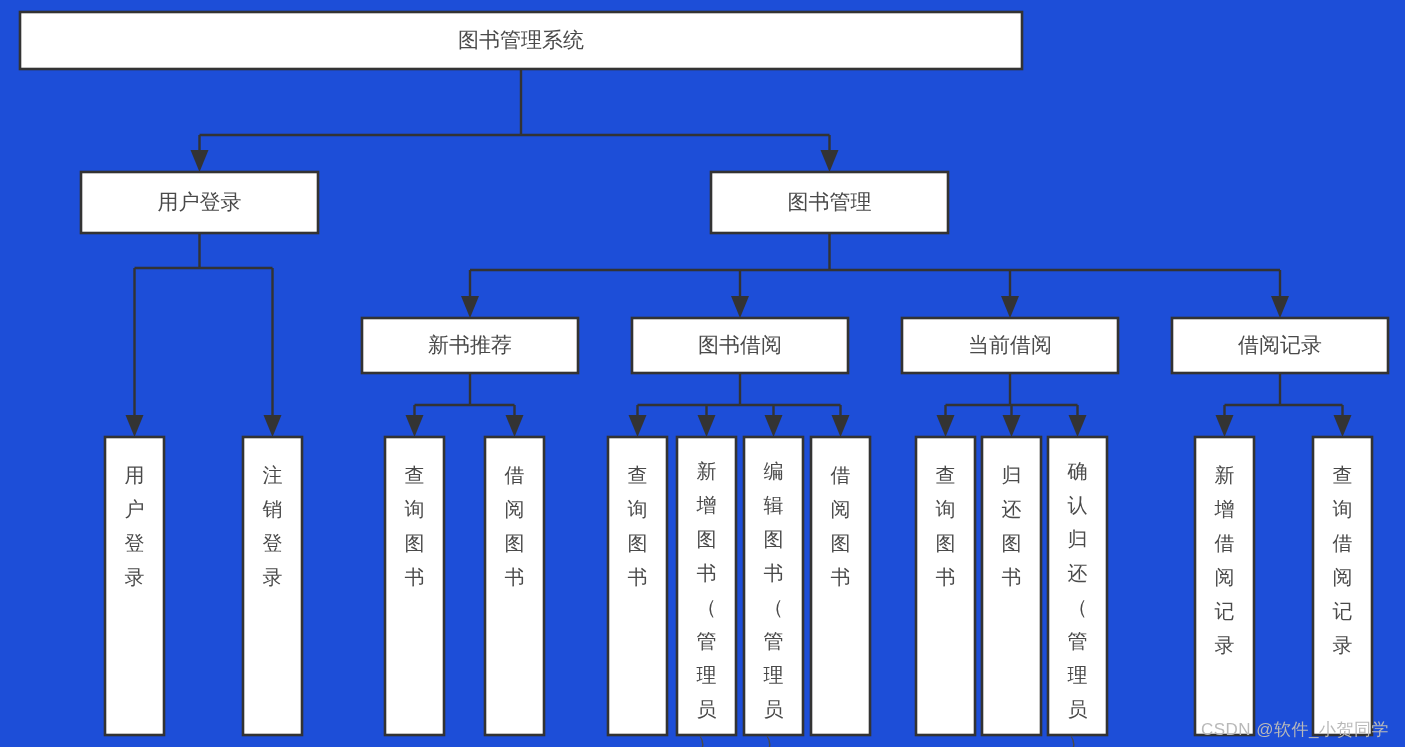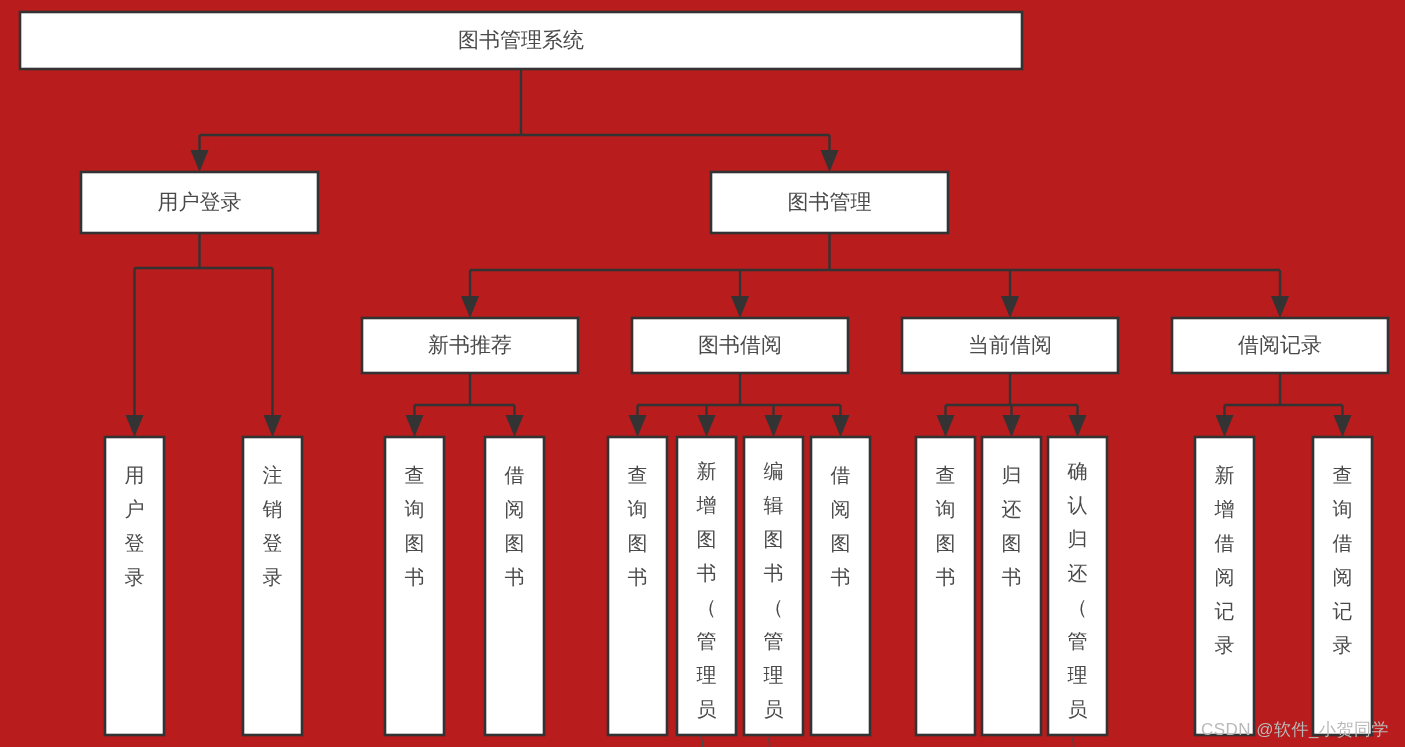--- a/index.html
+++ b/index.html
@@ -7,21 +7,21 @@
     padding: 0;
     background: #ffffff;
   }
   body {
     font-family: "Liberation Sans", "DejaVu Sans", sans-serif;
   }
   #stage {
     position: relative;
     width: 1405px;
     height: 747px;
-    background: #b91c1c;
+    background: #1d4ed8;
     overflow: hidden;
   }
   svg#diagram {
     position: absolute;
     left: 0;
     top: 0;
     width: 1405px;
     height: 747px;
     display: block;
   }

